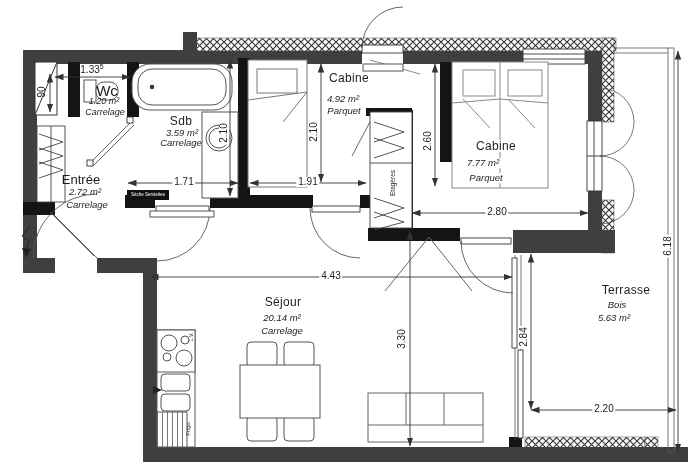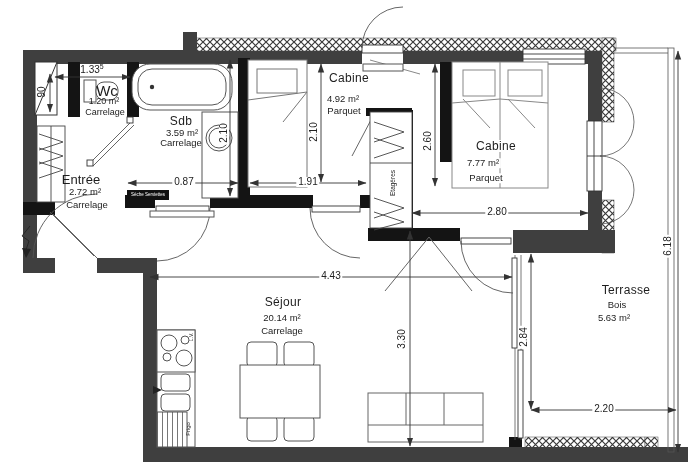--- a/index.html
+++ b/index.html
@@ -4,21 +4,21 @@
 <style>
   html,body{margin:0;padding:0;background:#fff;}
   #plan{position:relative;width:688px;height:462px;background:#fff;overflow:hidden;
         font-family:"Liberation Sans",sans-serif;}
   #plan svg{position:absolute;left:0;top:0;}
   .lbl{position:absolute;transform:translate(-50%,-50%);color:#1d1d1d;
        white-space:nowrap;line-height:1;z-index:5;}
   .rot{transform:translate(-50%,-50%) rotate(-90deg);}
   .bg{background:#fff;padding:0 2px;}
   .room{font-size:12px;letter-spacing:.3px;}
-  .sub{font-size:9.5px;}
+  .sub{font-size:9.5px;font-style:italic;}
   .small{font-size:13px;}
   .dim{font-size:10px;color:#222;}
   .tiny{font-size:6px;color:#222;}
   .inverse{background:#111;color:#fff;font-size:4.5px;padding:1px 2px;}
   sup{font-size:7px;}
 </style>
 </head>
 <body>
 
 <div id="plan">
@@ -281,21 +281,21 @@
 <div class="lbl sub" style="left:282px;top:331px;">Carrelage</div>
 
 <div class="lbl room" style="left:626px;top:290px;">Terrasse</div>
 <div class="lbl sub" style="left:617px;top:305px;">Bois</div>
 <div class="lbl sub" style="left:614px;top:318px;">5.63 m²</div>
 
 <div class="lbl dim" style="left:92px;top:69px;">
   <span>1.33</span><sup>5</sup>
 </div>
 <div class="lbl dim rot" style="left:42px;top:92px;">90</div>
-<div class="lbl dim bg" style="left:184px;top:182px;">0.87</div>
+<div class="lbl dim bg" style="left:184px;top:182px;">1.71</div>
 <div class="lbl dim rot bg" style="left:224px;top:133px;">2.10</div>
 <div class="lbl dim bg" style="left:308px;top:182px;">1.91</div>
 <div class="lbl dim rot bg" style="left:314px;top:132px;">2.10</div>
 <div class="lbl dim rot bg" style="left:428px;top:141px;">2.60</div>
 <div class="lbl dim bg" style="left:497px;top:212px;">2.80</div>
 <div class="lbl dim bg" style="left:331px;top:276px;">4.43</div>
 <div class="lbl dim rot bg" style="left:402px;top:339px;">3.30</div>
 <div class="lbl dim rot bg" style="left:524px;top:337px;">2.84</div>
 <div class="lbl dim bg" style="left:604px;top:409px;text-align:center;">2.20</div>
 <div class="lbl dim rot bg" style="left:668px;top:246px;">6.18</div>

